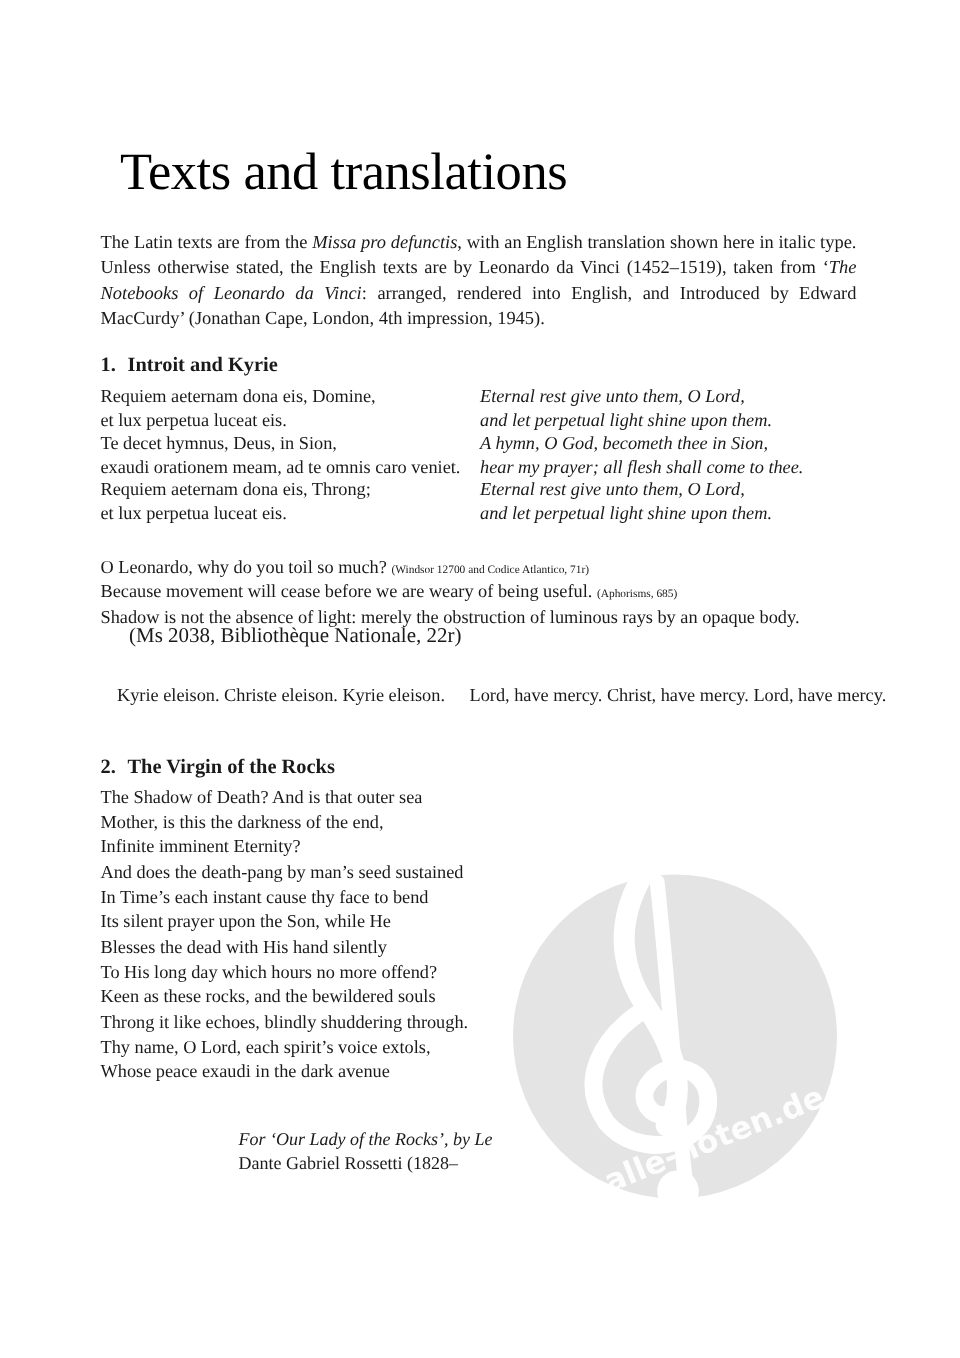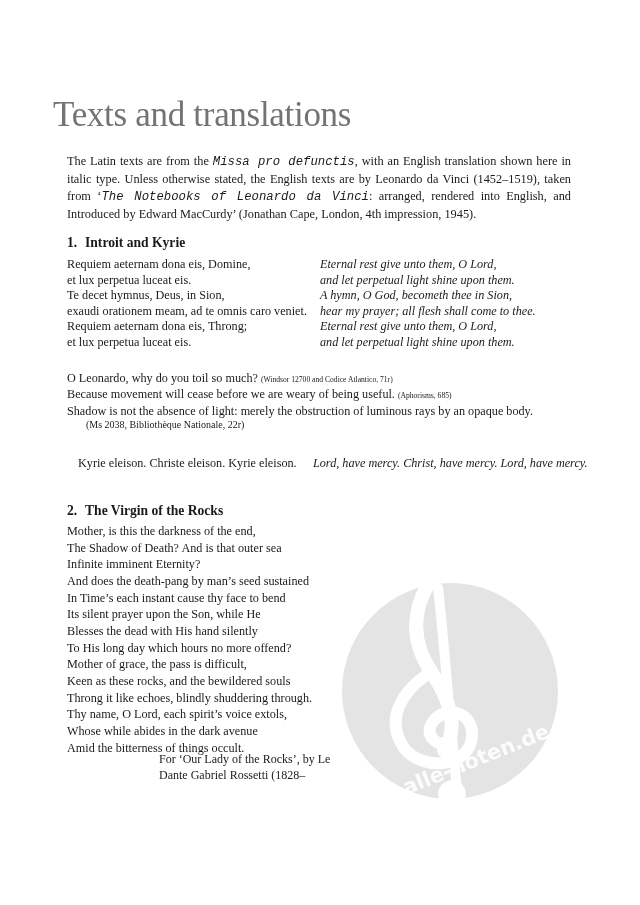--- a/index.html
+++ b/index.html
@@ -1,41 +1,41 @@
 <!DOCTYPE html>
 <html><head>
   <meta charset="utf-8">
   <style>
     html, body { margin: 0; padding: 0; background: #ffffff; }
     body { width: 640px; height: 905px; position: relative; overflow: hidden;
       font-family: "Liberation Serif", "DejaVu Serif", serif; color: #1a1a1a; }
     .abs { position: absolute; }
     #watermark { position: absolute; left: 341px; top: 582px; width: 218px; height: 218px; }
-    #page-title { left: 53px; top: 93px; font-size: 35px; line-height: 44px; color: #737373; letter-spacing: -0.3px; white-space: nowrap; }
+    #page-title { left: 80px; top: 93px; font-size: 35px; line-height: 44px; color: #000000; letter-spacing: -0.3px; white-space: nowrap; }
     #intro { left: 67px; top: 153px; width: 504px; font-size: 12.3px; line-height: 17.1px; text-align: justify; }
-    #intro i { font-style: italic; font-family: Liberation Mono, monospace; }
+    #intro i { font-style: italic; }
     .sec-head { font-weight: bold; font-size: 13.6px; line-height: 18px; white-space: nowrap; }
     .sec-head .num { display: inline-block; width: 18px; }
     #sec1-head { left: 67px; top: 234px; }
     #sec2-head { left: 67px; top: 502px; }
     .two-col { left: 67px; top: 257px; width: 510px; }
     .row { height: 15.6px; font-size: 12.2px; line-height: 15.6px; white-space: nowrap; position: relative; }
     .row .lat { position: absolute; left: 0; }
     .row .eng { position: absolute; left: 253px; font-style: italic; }
     #quotes { left: 67px; top: 371px; width: 510px; }
     .q { font-size: 12.2px; line-height: 15.3px; white-space: nowrap; }
     .q .cite { font-size: 7.6px; text-align: center; }
-    .q.citeline { padding-left: 19px; font-size: 10px; line-height: 11px; margin-bottom: 2px; }
+    .q.citeline { padding-left: 19px; font-size: 14px; line-height: 11px; margin-bottom: 2px; }
     #kyrie { left: 67px; top: 455px; width: 510px; font-size: 12.2px; line-height: 16px; white-space: nowrap; }
     #kyrie .lat { position: absolute; left: 11px; }
-    #kyrie .eng { position: absolute; left: 246px; font-style: italic; }
+    #kyrie .eng { position: absolute; left: 246px; }
     #poem { left: 67px; top: 523px; }
     .pl { font-size: 12.2px; line-height: 16.65px; white-space: nowrap; }
     #attribution { left: 159px; top: 751px; font-size: 12px; line-height: 16px; white-space: nowrap; }
-    #attribution .a1 { }
+    #attribution .a1 { font-style: italic; }
   </style>
 </head>
 <body>
 
 <svg id="watermark" viewBox="0 0 220 220">
   <circle cx="110" cy="110" r="109" fill="#e4e4e4"></circle>
   <g fill="none" stroke="#ffffff" stroke-linecap="round">
     <path d="M88 2 C72 30, 70 60, 92 92 C112 122, 118 150, 104 170" stroke-width="14"></path>
     <path d="M92 90 C60 110, 44 140, 64 168 C84 192, 128 186, 132 158 C136 132, 106 122, 92 142 C84 154, 96 166, 106 162" stroke-width="12"></path>
     <path d="M98 6 C104 60, 108 120, 118 218" stroke-width="10"></path>
@@ -89,32 +89,30 @@
 <div id="kyrie" class="abs">
   <span class="lat">Kyrie eleison. Christe eleison. Kyrie eleison.</span>
   <span class="eng">Lord, have mercy. Christ, have mercy. Lord, have mercy.</span>
 </div>
 
 <div id="sec2-head" class="abs sec-head">
   <span class="num">2.</span><span>The Virgin of the Rocks</span>
 </div>
 
 <div id="poem" class="abs">
+  <div class="pl">The Shadow of Death? And is that outer sea</div>
   <div class="pl">Mother, is this the darkness of the end,</div>
-  <div class="pl">The Shadow of Death? And is that outer sea</div>
   <div class="pl">Infinite imminent Eternity?</div>
   <div class="pl">And does the death-pang by man’s seed sustained</div>
   <div class="pl">In Time’s each instant cause thy face to bend</div>
   <div class="pl">Its silent prayer upon the Son, while He</div>
   <div class="pl">Blesses the dead with His hand silently</div>
   <div class="pl">To His long day which hours no more offend?</div>
-  <div class="pl">Mother of grace, the pass is difficult,</div>
   <div class="pl">Keen as these rocks, and the bewildered souls</div>
   <div class="pl">Throng it like echoes, blindly shuddering through.</div>
   <div class="pl">Thy name, O Lord, each spirit’s voice extols,</div>
-  <div class="pl">Whose while abides in the dark avenue</div>
-  <div class="pl">Amid the bitterness of things occult.</div>
+  <div class="pl">Whose peace exaudi in the dark avenue</div>
 </div>
 
 <div id="attribution" class="abs">
   <div class="a1">For ‘Our Lady of the Rocks’, by Le</div>
   <div class="a2">Dante Gabriel Rossetti (1828–</div>
 </div>
 
 </body></html>

